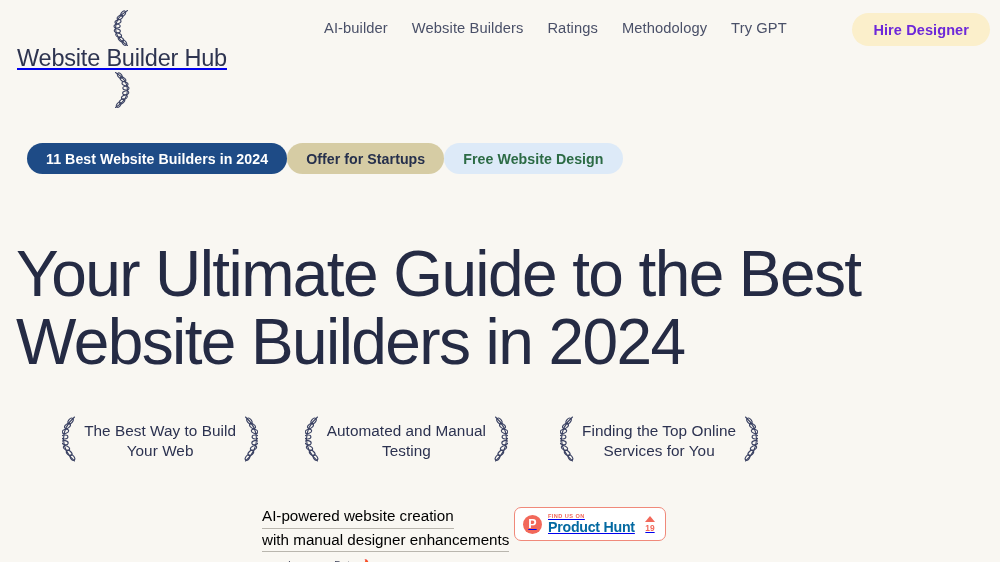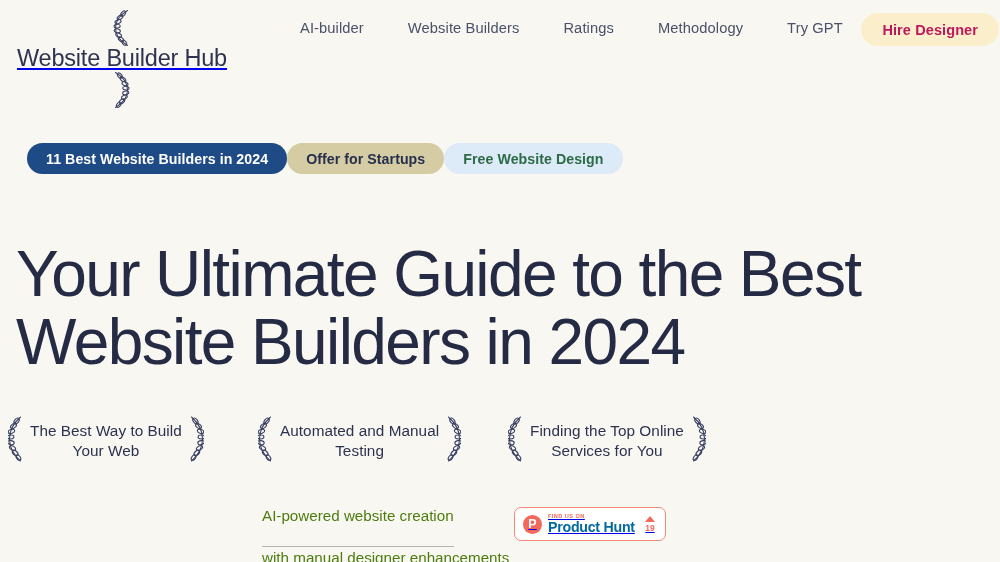--- a/index.html
+++ b/index.html
@@ -50,44 +50,44 @@
     letter-spacing: -0.2px;
     color: #2E3450;
     white-space: nowrap;
     line-height: 1;
     padding: 0 3px;
   }
   .laurel-svg { display: block; }
 
   .nav {
     position: absolute;
-    left: 300px;
+    left: 324px;
     top: 20px;
     display: flex;
     align-items: flex-start;
-    gap: 44px;
+    gap: 24px;
   }
   .nav-link {
     font-size: 14.7px;
     color: #4A5068;
     text-decoration: none;
     white-space: nowrap;
     letter-spacing: 0.1px;
   }
 
   .hire-btn {
     position: absolute;
-    right: 1px;
+    right: 10px;
     top: 13px;
     height: 33px;
     padding: 0 21px;
     border: none;
     border-radius: 17px;
     background: #FBEFCB;
-    color: #be185d;
+    color: #6d28d9;
     font-family: "Liberation Sans", sans-serif;
     font-size: 14.5px;
     font-weight: 700;
     letter-spacing: 0.1px;
     cursor: pointer;
     white-space: nowrap;
   }
 
   
   .pill-row {
@@ -134,21 +134,21 @@
   .features {
     position: absolute;
     top: 412px;
     left: 8px;
     display: flex;
     align-items: flex-start;
   }
   .feature {
     display: flex;
     align-items: center;
-    justify-content: flex-start;
+    justify-content: flex-end;
     width: 250px;
     height: 58px;
   }
   .feature-text {
     font-size: 15.3px;
     line-height: 1.3;
     text-align: center;
     color: #2C3250;
     padding: 0 7px;
     letter-spacing: 0.05px;
@@ -158,23 +158,23 @@
   .tagline {
     position: absolute;
     top: 505px;
     left: 262px;
     width: 235px;
   }
   .tagline-line {
     display: inline-block;
     font-size: 15.2px;
     line-height: 1.42;
-    color: #4d7c0f;
+    color: #000000;
     border-bottom: 1px solid #B9B6AE;
-    padding-bottom: 19px;
+    padding-bottom: 1px;
     white-space: nowrap;
   }
   .tagline-beta {
     display: block;
     margin-top: 7px;
     font-size: 10.4px;
     color: #3A3F57;
     letter-spacing: 0.05px;
     white-space: nowrap;
   }

